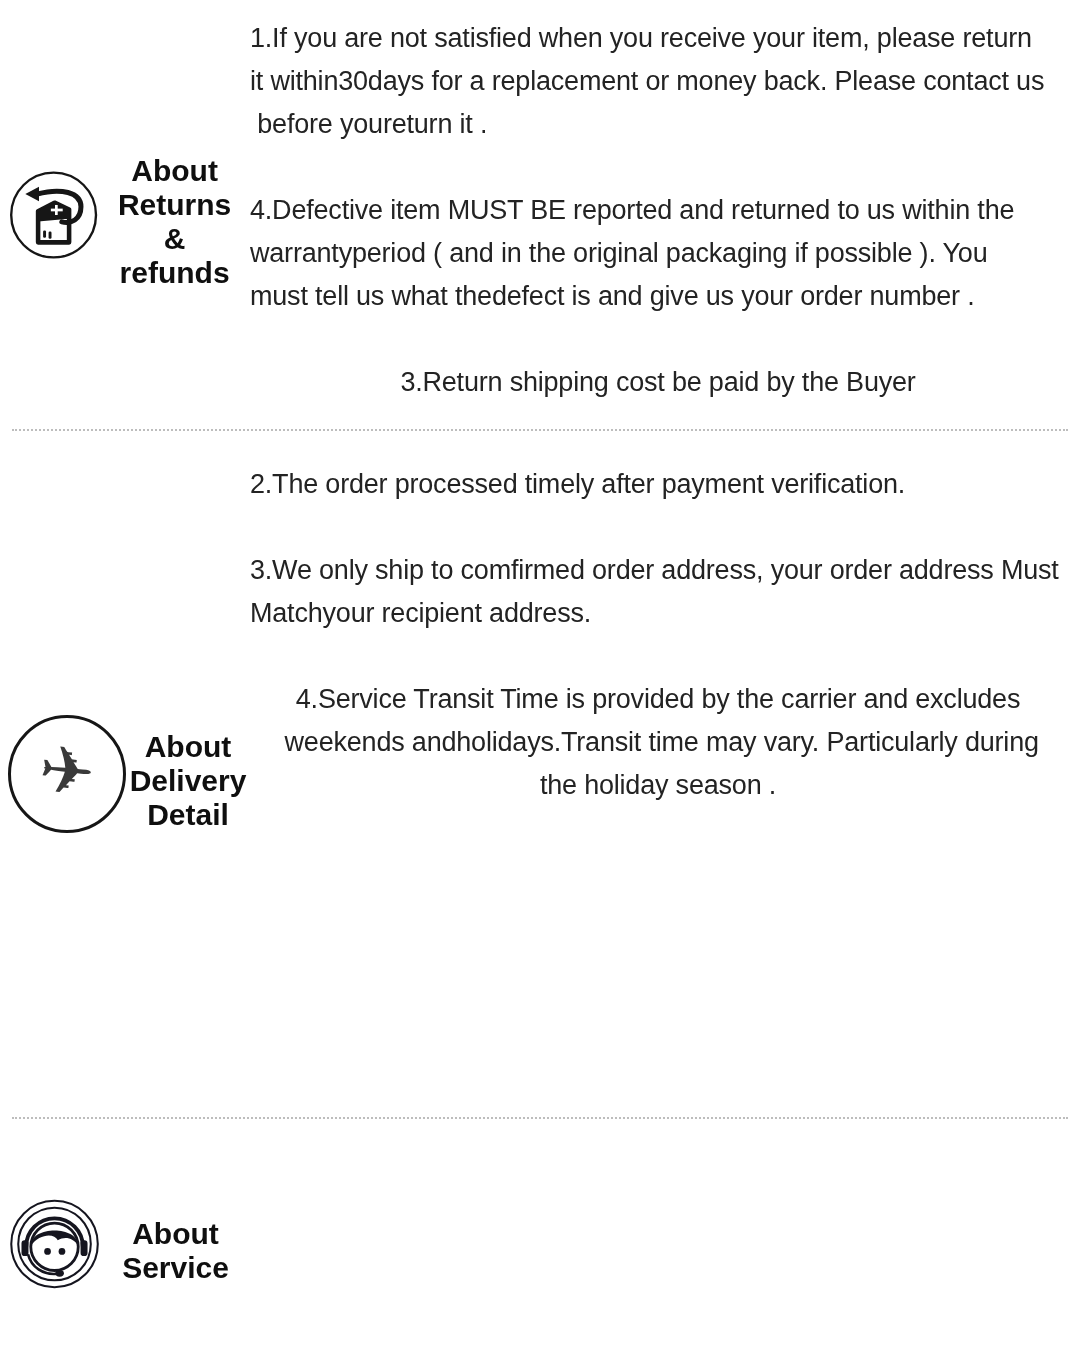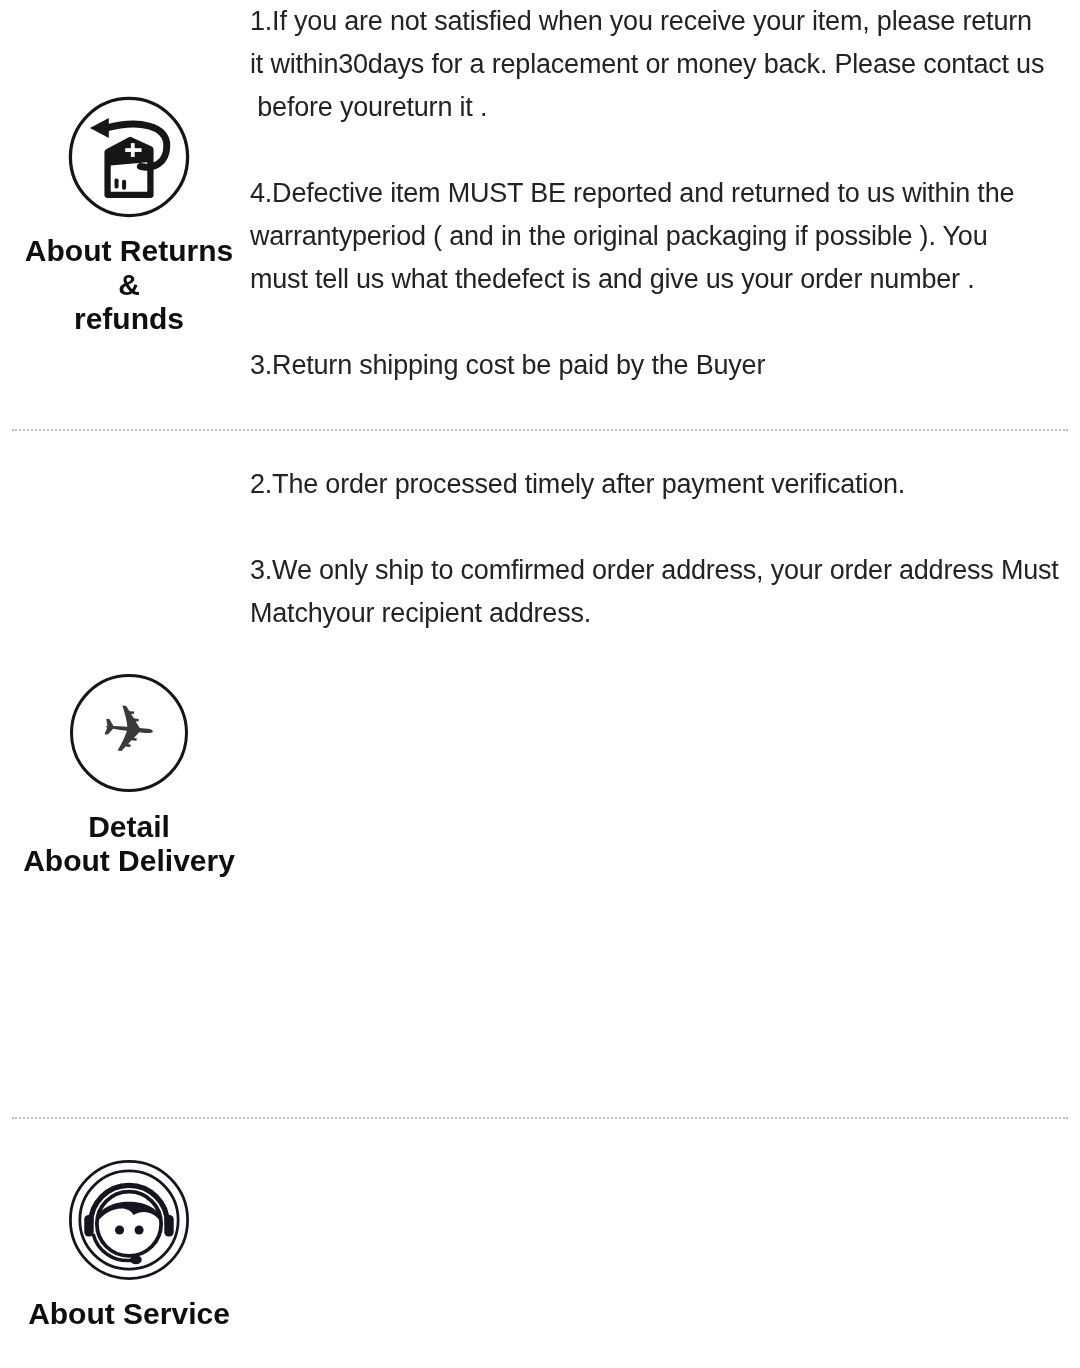--- a/index.html
+++ b/index.html
@@ -15,42 +15,42 @@
   }
   .section { display: flex; }
   .section-returns  { height: 429px; }
   .section-delivery { height: 686px; }
   .section-service  { height: 249px; }
 
   .left-col {
     width: 250px;
     flex: 0 0 250px;
     display: flex;
-    flex-direction: column;
+    flex-direction: row;
     align-items: center;
     justify-content: center;
     padding-left: 8px;
   }
   .right-col {
     flex: 1;
     padding-right: 14px;
   }
-  .section-returns  .right-col { }
+  .section-returns  .right-col { padding-top: 17px; }
   .section-delivery .right-col { padding-top: 32px; }
   .section-service  .right-col { padding-top: 71px; }
 
   .para {
     margin: 0 0 43px 0;
     font-size: 27px;
     line-height: 43px;
     letter-spacing: -0.2px;
     white-space: pre-line;
     color: #232323;
   }
-  .para:last-child { margin-bottom: 0; }
+  .para:last-child { margin-bottom: 0; text-align: center; }
 
   .badge {
     width: 126px;
     height: 126px;
     display: flex;
     align-items: center;
     justify-content: center;
   }
   .badge svg { width: 100%; height: 100%; }
 
@@ -127,28 +127,31 @@
   <div class="divider"></div>
 
   <section class="section section-delivery">
     <div class="left-col">
       <div class="badge">
         <div class="plane-wrap">
           <span class="plane-glyph">✈</span>
         </div>
       </div>
       <h2 class="heading">
+        <span>About Delivery</span>
         <span>Detail</span>
-        <span>About Delivery</span>
       </h2>
     </div>
     <div class="right-col">
       <p class="para">2.The order processed timely after payment verification.</p>
       <p class="para">3.We only ship to comfirmed order address, your order address Must
 Matchyour recipient address.</p>
+      <p class="para">4.Service Transit Time is provided by the carrier and excludes
+&nbsp;weekends andholidays.Transit time may vary. Particularly during
+the holiday season .</p>
     </div>
   </section>
 
   <div class="divider"></div>
 
   <section class="section section-service">
     <div class="left-col">
       <div class="badge">
         <svg viewBox="0 0 100 100" aria-hidden="true">
           <circle cx="50" cy="50" r="46.5" fill="none" stroke="#15151f" stroke-width="2.2"></circle>

